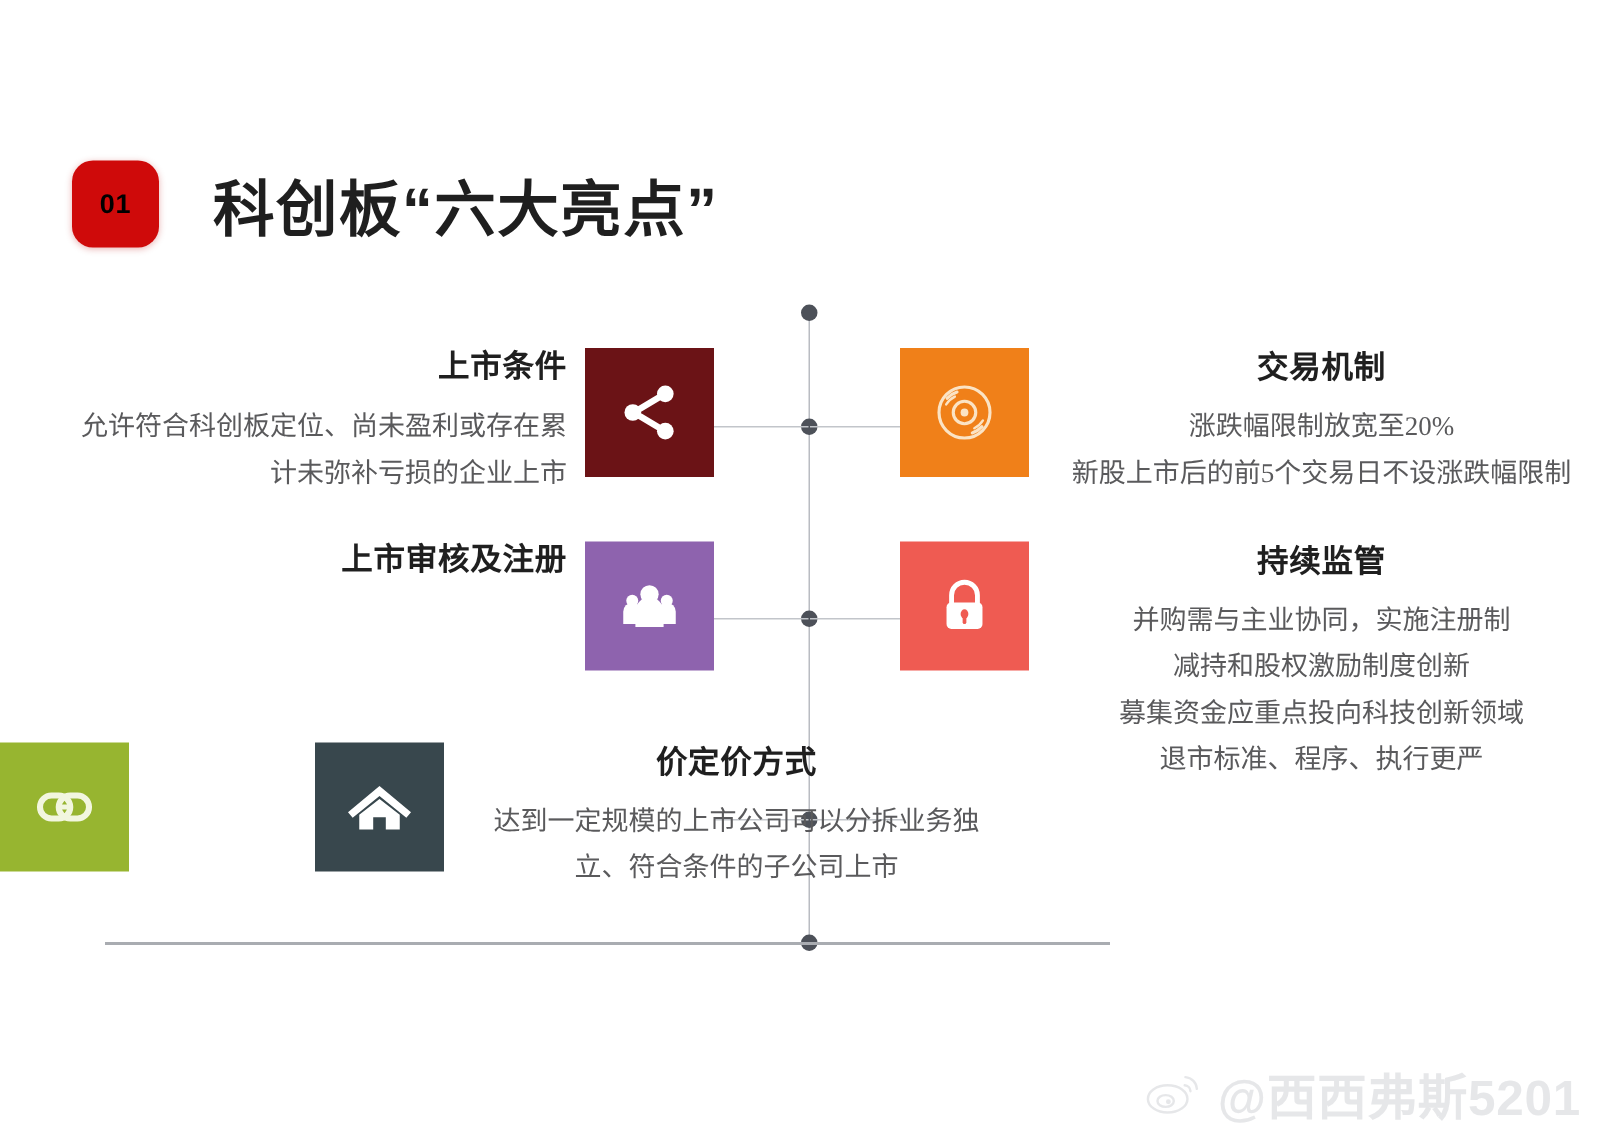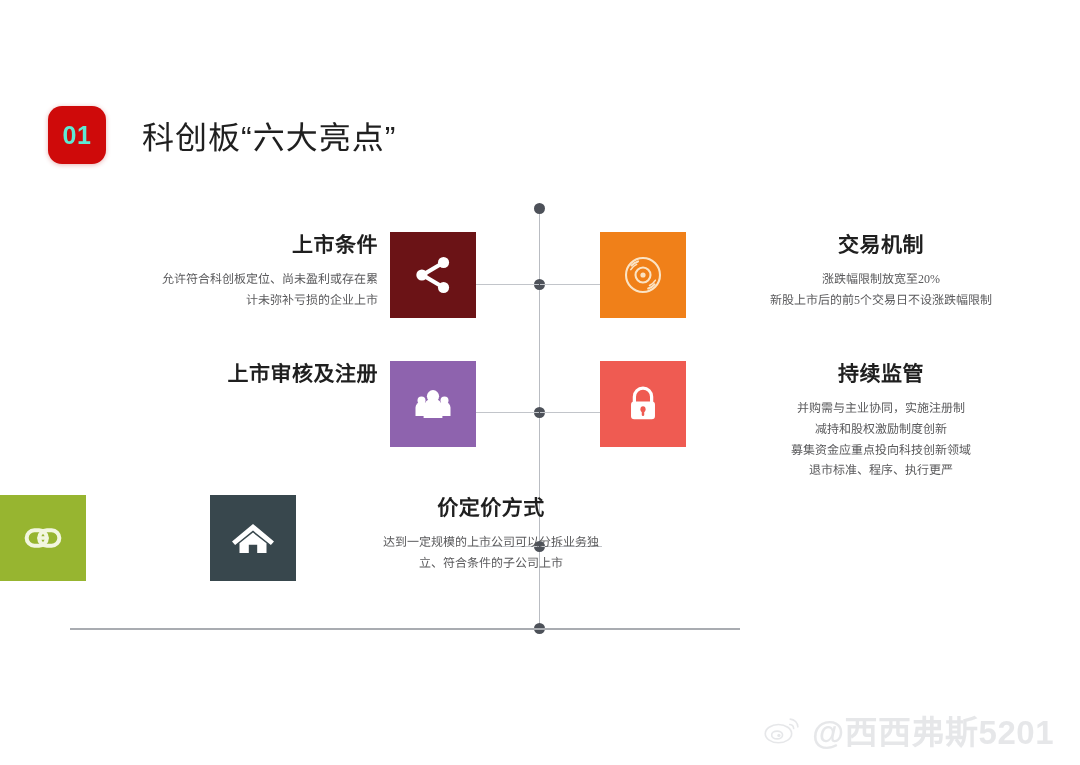--- a/index.html
+++ b/index.html
@@ -31,29 +31,29 @@
     width: 58px;
     height: 58px;
     border-radius: 14px;
     background: #cf0a0a;
     box-shadow: 0 1px 5px rgba(180, 0, 0, 0.30);
     display: flex;
     align-items: center;
     justify-content: center;
   }
   .badge-number {
-    color: #5eead4;
-    font-size: 25px;
+    color: #000000;
+    font-size: 18px;
     font-weight: bold;
     letter-spacing: 0.5px;
     line-height: 1;
   }
   .page-title {
-    font-size: 32px;
-    font-weight: normal;
+    font-size: 41px;
+    font-weight: bold;
     color: #1f1f1f;
     letter-spacing: 1px;
     white-space: nowrap;
   }
 
   
   .diagram {
     position: absolute;
     left: 0;
     top: 0;
@@ -132,21 +132,21 @@
 
   .item-title {
     font-size: 21px;
     font-weight: bold;
     color: #1f1f1f;
     letter-spacing: 0.5px;
     line-height: 1.25;
     margin: 0 0 11px 0;
   }
   .item-desc {
-    font-size: 12px;
+    font-size: 18px;
     color: #5a5a5c;
     line-height: 1.72;
     margin: 0;
   }
   .item-desc .line { display: block; white-space: nowrap; }
 
   
   .tile {
     width: 86px;
     height: 86px;

